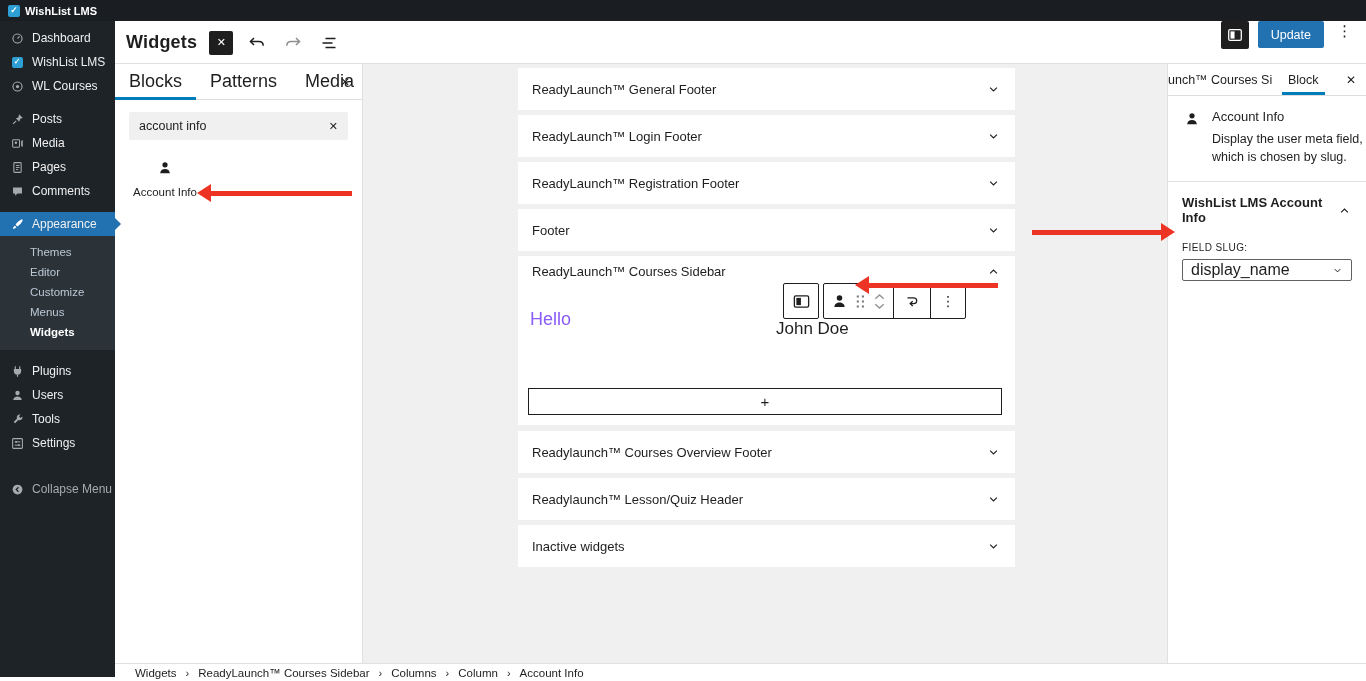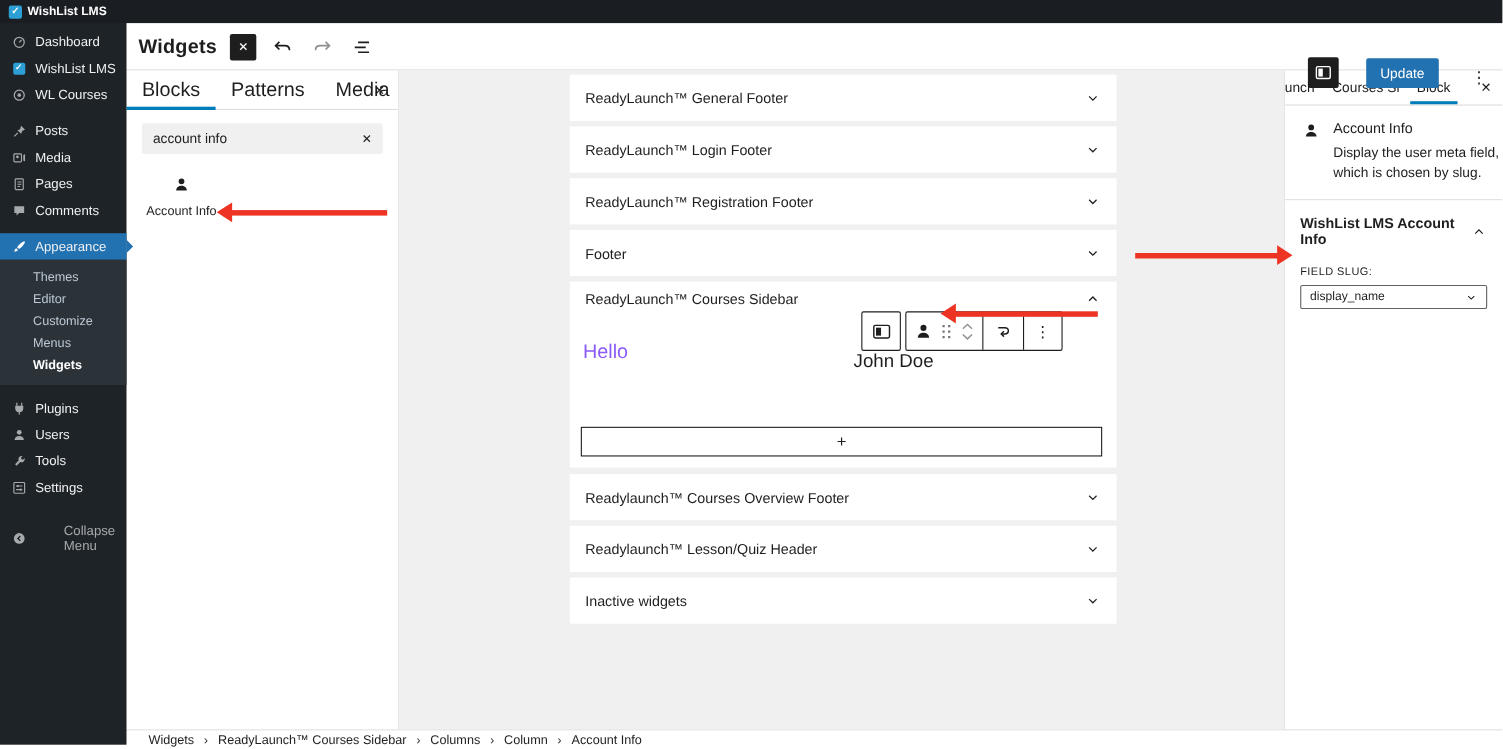--- a/index.html
+++ b/index.html
@@ -16,30 +16,30 @@
   .mi { display:flex; align-items:center; height:24px; padding-left:10px; gap:8px; color:#f0f0f1; font-size:12px; cursor:pointer; }
   .mi .mi-icon { width:14px; height:14px; color:#a7aaad; display:flex; align-items:center; justify-content:center; flex:0 0 14px; }
   .mi.gap-top { margin-top:9px; }
   .mi-active { background:#2271b1; position:relative; }
   .mi-active .mi-icon { color:#fff; }
   .menu-arrow { position:absolute; left:115px; top:6px; width:0; height:0; border-top:6px solid transparent; border-bottom:6px solid transparent; border-left:6px solid #2271b1; z-index:40; }
   .submenu { background:#2c3338; padding:6px 0 8px; }
   .smi { display:block; padding:4px 0 4px 30px; color:#bbc8d4; font-size:11.5px; cursor:pointer; }
   .smi-current { color:#fff; font-weight:bold; }
   .collapse-item { margin-top:22px; color:#a7aaad; }
-  .collapse-item .mi-label { color:#a7aaad;margin-left:26px; }
+  .collapse-item .mi-label { color:#a7aaad; }
   .badge-check { width:11px; height:11px; background:#2d9fd4; border-radius:2px; color:#fff; font-size:8px; font-weight:bold; display:flex; align-items:center; justify-content:center; line-height:1; }
 
   
   .editor-header { position:absolute; left:115px; top:21px; width:1251px; height:43px; background:#fff; border-bottom:1px solid #e0e0e0; z-index:20; }
   .eh-left { position:absolute; left:11px; top:0; height:43px; display:flex; align-items:center; gap:12px; }
   .eh-title { font-size:18px; font-weight:bold; color:#1e1e1e; letter-spacing:.2px; }
   .btn-close-inserter { width:24px; height:24px; background:#1e1e1e; color:#fff; border-radius:2px; font-size:11px; display:flex; align-items:center; justify-content:center; cursor:pointer; }
   .eh-iconbtn { width:24px; height:24px; display:flex; align-items:center; justify-content:center; cursor:pointer; }
-  .eh-right { position:absolute; right:10px; top:16px; height:43px; display:flex; align-items:flex-end; gap:25px; }
+  .eh-right { position:absolute; right:10px; top:0; height:43px; display:flex; align-items:flex-start; gap:9px; }
   .btn-toggle-sidebar { width:28px; height:28px; background:#1e1e1e; border-radius:2px; display:flex; align-items:center; justify-content:center; cursor:pointer; }
   .btn-update { height:27px; padding:0 13px; background:#2271b1; color:#fff; font-size:12.5px; border:none; border-radius:2px; display:flex; align-items:center; cursor:pointer; font-family:inherit; }
   .kebab { color:#1e1e1e; font-size:15px; letter-spacing:0; line-height:1; cursor:pointer; padding:2px 4px; }
 
   
   .inserter { position:absolute; left:115px; top:64px; width:248px; height:599px; background:#fff; border-right:1px solid #e0e0e0; z-index:10; }
   .ins-tabs { height:36px; border-bottom:1px solid #ddd; display:flex; position:relative; }
   .ins-tab { padding:0 14px; font-size:18px; color:#1e1e1e; display:flex; align-items:center; height:100%; position:relative; cursor:pointer; }
   .ins-tab.active::after { content:""; position:absolute; left:0; right:0; bottom:-1px; height:3px; background:#007cba; }
   .ins-close { position:absolute; right:12px; top:0; height:100%; display:flex; align-items:center; font-size:12px; color:#1e1e1e; cursor:pointer; }
@@ -79,21 +79,21 @@
   .rs-tab-block::after { content:""; position:absolute; left:0; right:0; bottom:0; height:3px; background:#007cba; }
   .rs-close { position:absolute; right:10px; top:0; height:100%; display:flex; align-items:center; font-size:12px; color:#1e1e1e; cursor:pointer; }
   .rs-card { padding:13px 16px 15px; display:flex; gap:12px; }
   .rs-card-icon { color:#1e1e1e; margin-top:2px; }
   .rs-card-title { font-size:13px; font-weight:500; color:#1e1e1e; }
   .rs-card-desc { margin-top:6px; font-size:12.5px; line-height:18px; color:#1e1e1e; width:152px; }
   .rs-panel { border-top:1px solid #e0e0e0; padding:13px 14px; }
   .rs-panel-head { display:flex; align-items:center; justify-content:space-between; cursor:pointer; }
   .rs-panel-title { font-size:13px; font-weight:bold; color:#1e1e1e; }
   .rs-field-label { margin-top:17px; font-size:10px; letter-spacing:.4px; color:#1e1e1e; }
-  .rs-select { margin-top:6px; height:22px; border:1px solid #616161; border-radius:2px; display:flex; align-items:center; justify-content:space-between; padding:0 8px; font-size:11px; color:#1e1e1e; cursor:pointer; background:#fff; }
+  .rs-select { margin-top:6px; height:22px; border:1px solid #616161; border-radius:2px; display:flex; align-items:center; justify-content:space-between; padding:0 8px; font-size:16px; color:#1e1e1e; cursor:pointer; background:#fff; }
 
   
   .breadcrumb-bar { position:absolute; left:115px; bottom:0; width:1251px; height:18px; background:#fff; border-top:1px solid #e0e0e0; display:flex; align-items:center; padding-left:20px; gap:9px; z-index:20; }
   .bc-item { font-size:11.5px; color:#1e1e1e; cursor:pointer; }
   .bc-sep { font-size:11px; color:#1e1e1e; }
 
   
   .arrow { position:absolute; z-index:50; }
   .arrow-line { position:absolute; height:5px; background:#ed3424; }
   .arrow-head-left { position:absolute; width:0; height:0; border-top:9px solid transparent; border-bottom:9px solid transparent; border-right:14px solid #ed3424; }

